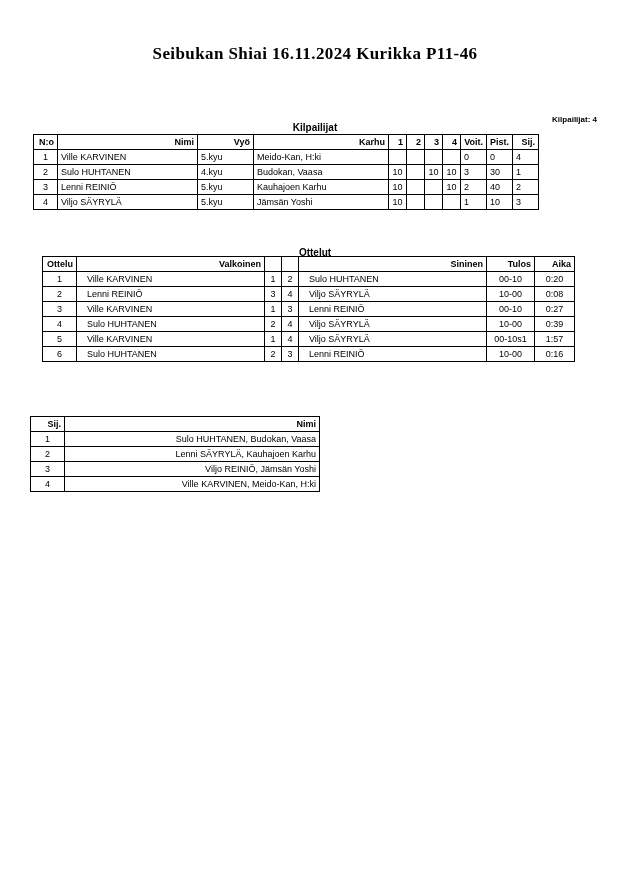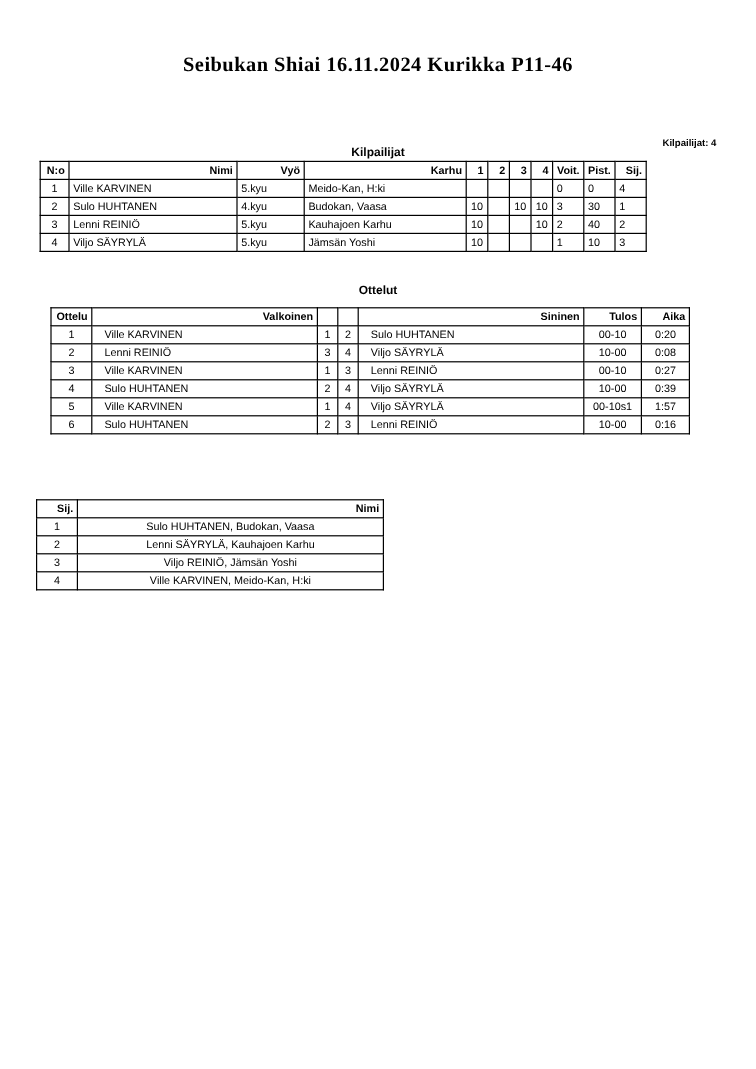--- a/index.html
+++ b/index.html
@@ -101,29 +101,29 @@
   table.matches .col-aika   { width: 40px; }
   table.matches td.name-cell { padding-left: 10px; }
 
   
   .results-wrap {
     position: absolute;
     left: 30px;
     top: 372px;
   }
   table.results { width: 289px; }
-  table.results td { text-align: center; }
+  table.results td { text-align: right; }
   table.results td.c { text-align: center; }
   table.results .col-sij  { width: 34px; }
   table.results .col-nimi { width: 255px; }
 
   .heading-ottelut {
     position: absolute;
     left: 0;
-    top: 183px;
+    top: 193px;
     width: 630px;
   }
   .heading-tulokset {
     position: absolute;
     left: 30px;
     top: 353px;
     width: 289px;
     text-align: center;
   }
   .heading-kilpailijat {

